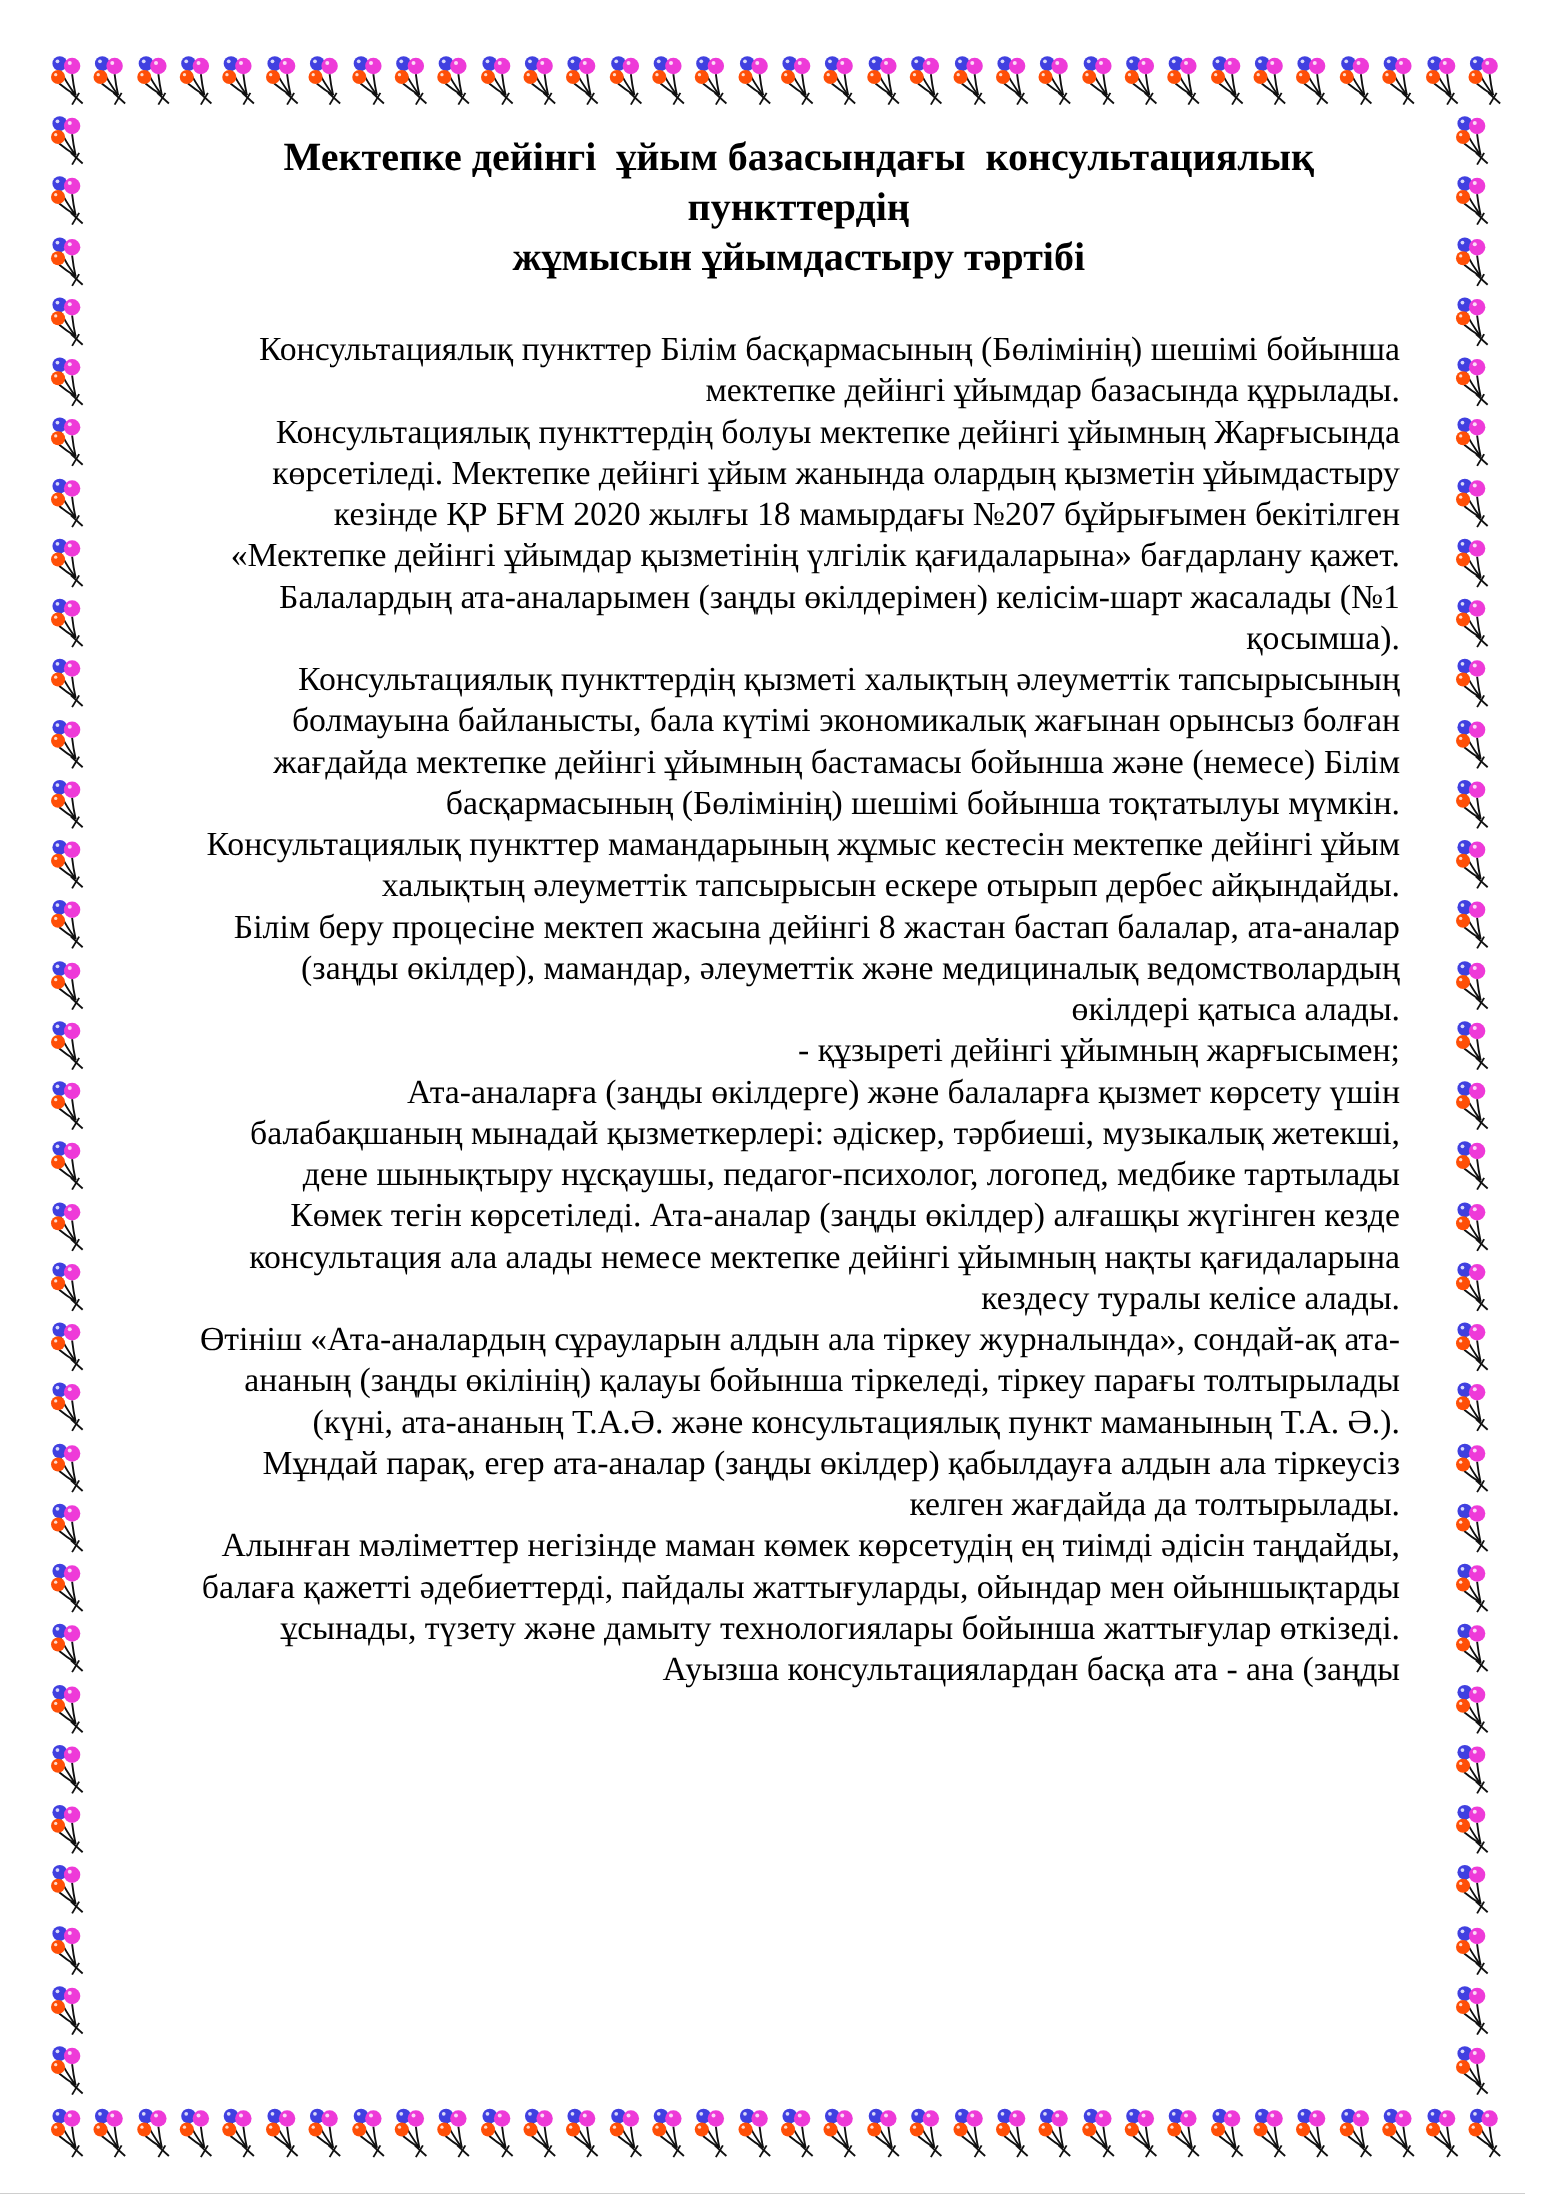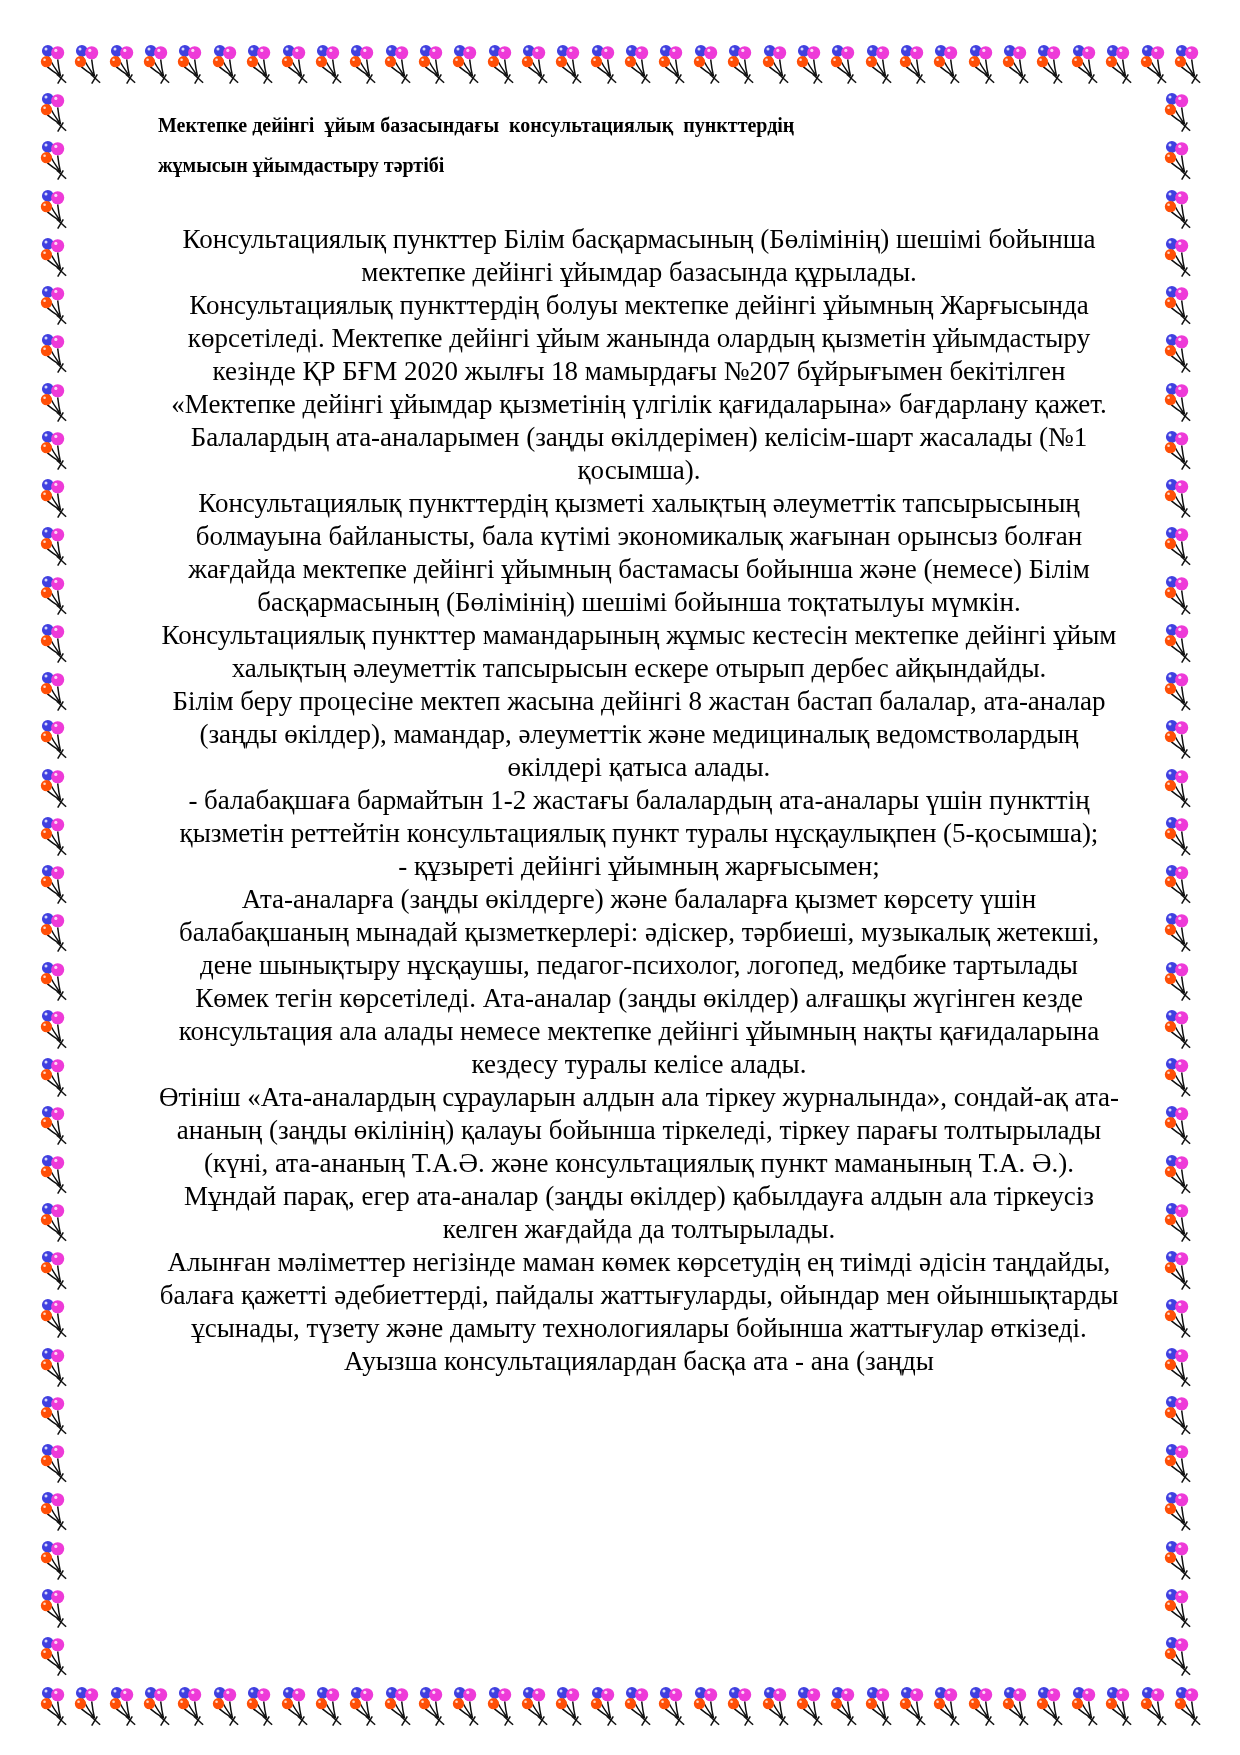--- a/index.html
+++ b/index.html
@@ -20,28 +20,28 @@
   .border-strip.v{flex-direction:column;justify-content:space-between;top:90px;height:1588px;width:32px;}
   .border-top{top:42px;}
   .border-bottom{top:1684px;}
   .border-left{left:38px;}
   .border-right{left:1162px;}
   .b-icon{width:30px;height:44px;flex:0 0 auto;}
   .content{
     position:absolute;left:158px;top:105px;width:962px;
   }
   .doc-title{
-    font-size:20px;line-height:40px;font-weight:bold;
-    white-space:pre-wrap;
+    font-size:32px;line-height:40px;font-weight:bold;
+    text-align:center;white-space:pre-wrap;
     margin:0 0 38px 0;
     font-family:Liberation Serif, serif;
   }
   .doc-body p{
     font-size:27px;line-height:33px;
-    margin:0;text-align:center;
+    margin:0;text-align:right;
   }
   .svg-defs{position:absolute;width:0;height:0;overflow:hidden;}
 </style>
 </head>
 <body>
 
 <svg class="svg-defs" aria-hidden="true">
   <defs>
     <symbol id="balloon-cluster" viewBox="0 0 32 44">
       <g stroke="var(--b-string)" stroke-width="1.6" fill="none">
@@ -477,21 +477,20 @@
   <div class="content">
     <h1 class="doc-title">Мектепке дейінгі  ұйым базасындағы  консультациялық  пункттердің
 жұмысын ұйымдастыру тәртібі</h1>
     <div class="doc-body">
       <p>Консультациялық пункттер Білім басқармасының (Бөлімінің) шешімі бойынша мектепке дейінгі ұйымдар базасында құрылады.</p>
       <p>Консультациялық пункттердің болуы мектепке дейінгі ұйымның Жарғысында көрсетіледі. Мектепке дейінгі ұйым жанында олардың қызметін ұйымдастыру кезінде ҚР БҒМ 2020 жылғы 18 мамырдағы №207 бұйрығымен бекітілген «Мектепке дейінгі ұйымдар қызметінің үлгілік қағидаларына» бағдарлану қажет.</p>
       <p>Балалардың ата-аналарымен (заңды өкілдерімен) келісім-шарт жасалады (№1 қосымша).</p>
       <p>Консультациялық пункттердің қызметі халықтың әлеуметтік тапсырысының болмауына байланысты, бала күтімі  экономикалық жағынан орынсыз болған жағдайда мектепке дейінгі ұйымның бастамасы бойынша және (немесе) Білім басқармасының (Бөлімінің) шешімі бойынша тоқтатылуы мүмкін.</p>
       <p>Консультациялық пункттер мамандарының жұмыс кестесін мектепке дейінгі ұйым халықтың әлеуметтік тапсырысын ескере отырып дербес айқындайды.</p>
       <p>Білім беру процесіне мектеп жасына дейінгі 8 жастан бастап балалар, ата-аналар (заңды өкілдер), мамандар, әлеуметтік және медициналық ведомстволардың өкілдері қатыса алады.</p>
-      <p>- балабақшаға бармайтын 1-2 жастағы балалардың ата-аналары үшін пункттің қызметін реттейтін консультациялық пункт туралы нұсқаулықпен (5-қосымша);</p>
       <p>-  құзыреті дейінгі ұйымның жарғысымен;</p>
       <p>Ата-аналарға (заңды өкілдерге) және балаларға қызмет көрсету үшін балабақшаның мынадай қызметкерлері: әдіскер, тәрбиеші, музыкалық жетекші, дене шынықтыру нұсқаушы, педагог-психолог, логопед, медбике  тартылады</p>
       <p>Көмек тегін көрсетіледі. Ата-аналар (заңды өкілдер)  алғашқы жүгінген кезде консультация ала алады немесе мектепке дейінгі ұйымның нақты қағидаларына кездесу туралы келісе алады.</p>
       <p>Өтініш  «Ата-аналардың сұрауларын алдын ала тіркеу журналында», сондай-ақ ата-ананың (заңды өкілінің) қалауы бойынша тіркеледі, тіркеу парағы толтырылады (күні, ата-ананың  Т.А.Ә. және консультациялық пункт маманының Т.А. Ә.). Мұндай парақ, егер ата-аналар (заңды өкілдер) қабылдауға алдын ала тіркеусіз келген жағдайда да толтырылады.</p>
       <p>Алынған мәліметтер негізінде маман көмек көрсетудің ең тиімді әдісін таңдайды, балаға қажетті әдебиеттерді, пайдалы жаттығуларды, ойындар мен ойыншықтарды ұсынады, түзету және дамыту технологиялары бойынша жаттығулар өткізеді. Ауызша консультациялардан басқа ата - ана (заңды</p>
     </div>
   </div>
 
 </div>
 

